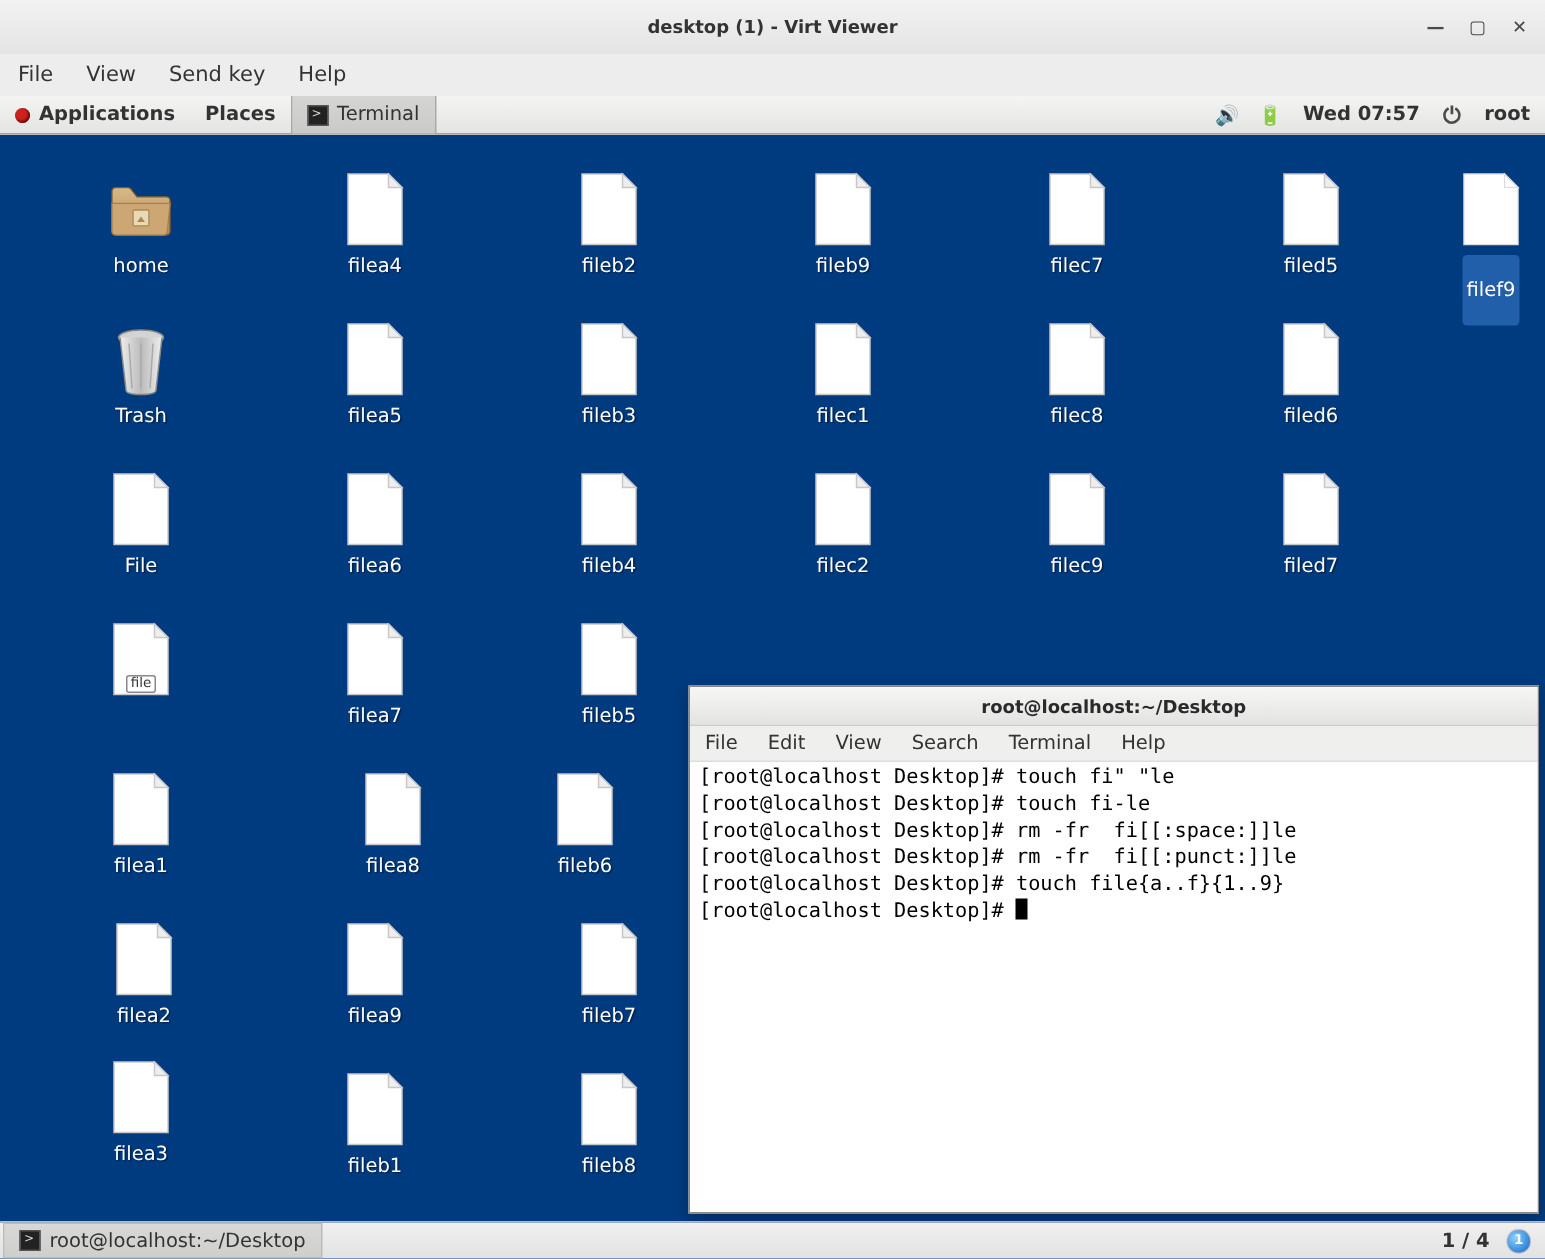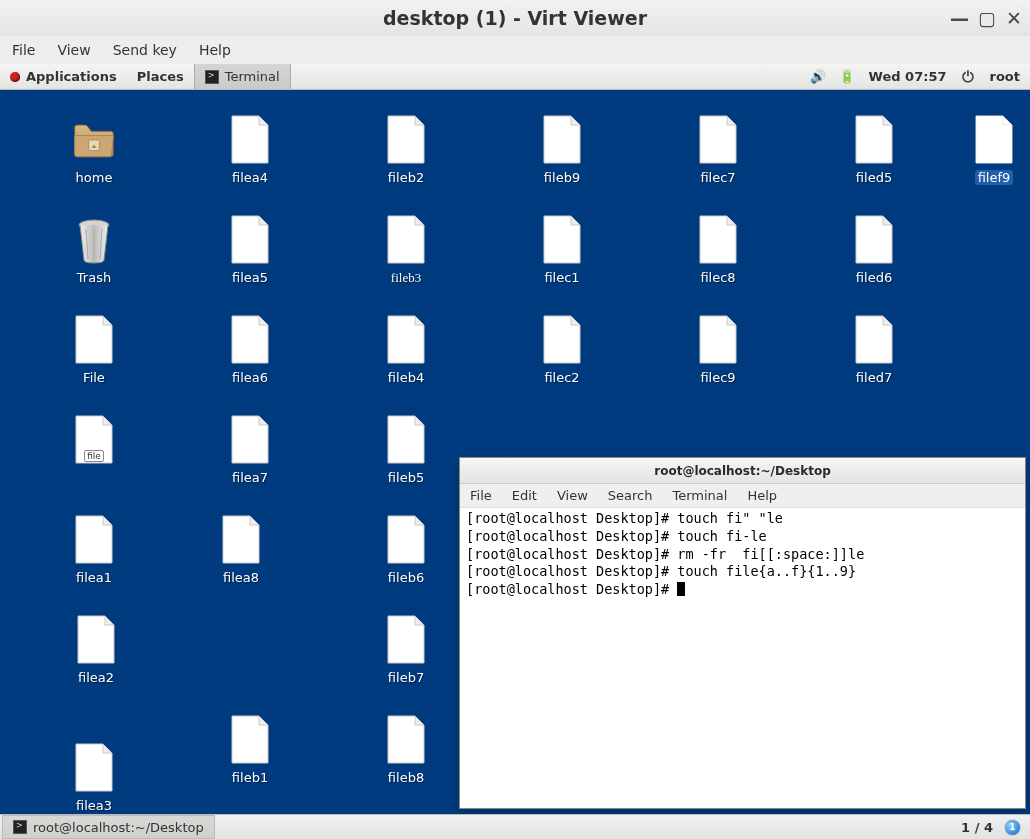--- a/index.html
+++ b/index.html
@@ -1,21 +1,21 @@
 <!DOCTYPE html>
 <html><head>
 <meta charset="utf-8">
 <style>
   * { box-sizing: border-box; margin: 0; padding: 0; }
   html, body { width: 1030px; height: 839px; overflow: hidden; font-family: "DejaVu Sans", "Cantarell", sans-serif; }
   body { background: #e8e8e8; }
 
   
   .outer-window { width: 1030px; height: 839px; background: #ededed; display: flex; flex-direction: column; }
-  .titlebar { height: 36px; background: linear-gradient(#f2f2f2,#e4e4e4); display: flex; align-items: center; position: relative; font-size: 19px; color: #333; }
+  .titlebar { height: 36px; background: linear-gradient(#f2f2f2,#e4e4e4); display: flex; align-items: center; position: relative; font-size: 12px; color: #333; }
   .titlebar .title { position: absolute; left: 50%; transform: translateX(-50%); font-weight: bold; }
   .titlebar .controls { position: absolute; right: 10px; display: flex; gap: 14px; }
   .titlebar .controls span { width: 14px; text-align: center; cursor: default; font-weight: bold; color: #4a4a4a; }
 
   .menubar { height: 28px; display: flex; align-items: center; gap: 22px; padding: 0 12px; font-size: 14px; color: #333; background: #ededed; }
   .menubar span { cursor: default; }
 
   
   .vm-area { flex: 1; position: relative; background: #003b80; }
 
@@ -170,21 +170,21 @@
           </div>
           <div class="dicon" style="left: 46px; top: 524px;">
             <div class="thumb">
               <svg width="42" height="50" viewBox="0 0 42 50" class="file-svg">
     <path d="M3 1 H30 L39 10 V48 H3 Z" fill="#ffffff" stroke="#c8c8c8"></path>
     <path d="M30 1 L39 10 H30 Z" fill="#eeeeee" stroke="#c8c8c8"></path>
   </svg>
             </div>
             <div class="label">filea2</div>
           </div>
-          <div class="dicon" style="left: 44px; top: 652px;">
+          <div class="dicon" style="left: 44px; top: 616px;">
             <div class="thumb">
               <svg width="42" height="50" viewBox="0 0 42 50" class="file-svg">
     <path d="M3 1 H30 L39 10 V48 H3 Z" fill="#ffffff" stroke="#c8c8c8"></path>
     <path d="M30 1 L39 10 H30 Z" fill="#eeeeee" stroke="#c8c8c8"></path>
   </svg>
             </div>
             <div class="label">filea3</div>
           </div>
           <div class="dicon" style="left: 200px; top: 24px;">
             <div class="thumb">
@@ -215,48 +215,57 @@
           </div>
           <div class="dicon" style="left: 200px; top: 324px;">
             <div class="thumb">
               <svg width="42" height="50" viewBox="0 0 42 50" class="file-svg">
     <path d="M3 1 H30 L39 10 V48 H3 Z" fill="#ffffff" stroke="#c8c8c8"></path>
     <path d="M30 1 L39 10 H30 Z" fill="#eeeeee" stroke="#c8c8c8"></path>
   </svg>
             </div>
             <div class="label">filea7</div>
           </div>
-          <div class="dicon" style="left: 191px; top: 424px;">
+          <div class="dicon" style="left: 212px; top: 424px;">
             <div class="thumb">
               <svg width="42" height="50" viewBox="0 0 42 50" class="file-svg">
     <path d="M3 1 H30 L39 10 V48 H3 Z" fill="#ffffff" stroke="#c8c8c8"></path>
     <path d="M30 1 L39 10 H30 Z" fill="#eeeeee" stroke="#c8c8c8"></path>
   </svg>
             </div>
             <div class="label">filea8</div>
           </div>
+          <div class="dicon" style="left: 200px; top: 524px;">
+            <div class="thumb">
+              <svg width="42" height="50" viewBox="0 0 42 50" class="file-svg">
+    <path d="M3 1 H30 L39 10 V48 H3 Z" fill="#ffffff" stroke="#c8c8c8"></path>
+    <path d="M30 1 L39 10 H30 Z" fill="#eeeeee" stroke="#c8c8c8"></path>
+  </svg>
+            </div>
+            <div class="label">filea9</div>
+          </div>
           <div class="dicon" style="left: 200px; top: 624px;">
             <div class="thumb">
               <svg width="42" height="50" viewBox="0 0 42 50" class="file-svg">
     <path d="M3 1 H30 L39 10 V48 H3 Z" fill="#ffffff" stroke="#c8c8c8"></path>
     <path d="M30 1 L39 10 H30 Z" fill="#eeeeee" stroke="#c8c8c8"></path>
   </svg>
             </div>
             <div class="label">fileb1</div>
           </div>
           <div class="dicon" style="left: 356px; top: 24px;">
             <div class="thumb">
               <svg width="42" height="50" viewBox="0 0 42 50" class="file-svg">
     <path d="M3 1 H30 L39 10 V48 H3 Z" fill="#ffffff" stroke="#c8c8c8"></path>
     <path d="M30 1 L39 10 H30 Z" fill="#eeeeee" stroke="#c8c8c8"></path>
   </svg>
             </div>
             <div class="label">fileb2</div>
           </div>
-          <div class="dicon" style="left: 356px; top: 124px; font-family: Liberation Serif, serif;">
+          <div class="dicon" style="left: 356px; top: 124px;">
             <div class="thumb">
               <svg width="42" height="50" viewBox="0 0 42 50" class="file-svg">
     <path d="M3 1 H30 L39 10 V48 H3 Z" fill="#ffffff" stroke="#c8c8c8"></path>
     <path d="M30 1 L39 10 H30 Z" fill="#eeeeee" stroke="#c8c8c8"></path>
   </svg>
             </div>
             <div class="label">fileb3</div>
           </div>
           <div class="dicon" style="left: 356px; top: 224px;">
             <div class="thumb">
@@ -269,21 +278,21 @@
           </div>
           <div class="dicon" style="left: 356px; top: 324px;">
             <div class="thumb">
               <svg width="42" height="50" viewBox="0 0 42 50" class="file-svg">
     <path d="M3 1 H30 L39 10 V48 H3 Z" fill="#ffffff" stroke="#c8c8c8"></path>
     <path d="M30 1 L39 10 H30 Z" fill="#eeeeee" stroke="#c8c8c8"></path>
   </svg>
             </div>
             <div class="label">fileb5</div>
           </div>
-          <div class="dicon" style="left: 356px; top: 424px;">
+          <div class="dicon" style="left: 340px; top: 424px;">
             <div class="thumb">
               <svg width="42" height="50" viewBox="0 0 42 50" class="file-svg">
     <path d="M3 1 H30 L39 10 V48 H3 Z" fill="#ffffff" stroke="#c8c8c8"></path>
     <path d="M30 1 L39 10 H30 Z" fill="#eeeeee" stroke="#c8c8c8"></path>
   </svg>
             </div>
             <div class="label">fileb6</div>
           </div>
           <div class="dicon" style="left: 356px; top: 524px;">
             <div class="thumb">
@@ -384,37 +393,37 @@
             </div>
             <div class="label">filed7</div>
           </div>
           <div class="dicon selected" style="left: 944px; top: 24px;">
             <div class="thumb">
               <svg width="42" height="50" viewBox="0 0 42 50" class="file-svg">
     <path d="M3 1 H30 L39 10 V48 H3 Z" fill="#ffffff" stroke="#c8c8c8"></path>
     <path d="M30 1 L39 10 H30 Z" fill="#eeeeee" stroke="#c8c8c8"></path>
   </svg>
             </div>
-            <div class="label" style="position: relative; background: rgb(33, 95, 171); border-radius: 3px; padding: 0px 3px;">filef9</div>
+            <div class="label" style="position: relative; background: rgb(33, 95, 171); border-radius: 3px; padding: 16px 3px;">filef9</div>
           </div>
         </div>
 
       <div class="terminal-window">
         <div class="term-title">
           <span>root@localhost:~/Desktop</span>
         </div>
         <div class="term-menu">
           <span>File</span>
           <span>Edit</span>
           <span>View</span>
           <span>Search</span>
           <span>Terminal</span>
           <span>Help</span>
         </div>
-        <div class="term-body" id="term-body"><div>[root@localhost Desktop]# touch fi" "le</div><div>[root@localhost Desktop]# touch fi-le</div><div>[root@localhost Desktop]# rm -fr  fi[[:space:]]le</div><div>[root@localhost Desktop]# touch file{a..f}{1..9}</div><div>[root@localhost Desktop]# <span class="cursor"></span></div></div>
+        <div class="term-body" id="term-body"><div>[root@localhost Desktop]# touch fi" "le</div><div>[root@localhost Desktop]# touch fi-le</div><div>[root@localhost Desktop]# rm -fr  fi[[:space:]]le</div><div>[root@localhost Desktop]# rm -fr  fi[[:punct:]]le</div><div>[root@localhost Desktop]# touch file{a..f}{1..9}</div><div>[root@localhost Desktop]# <span class="cursor"></span></div></div>
       </div>
 
       <div class="bottom-bar">
         <div class="task2">
           <span class="term-icon"></span>
           <span>root@localhost:~/Desktop</span>
         </div>
         <div class="right">
           <span class="ws-count">1 / 4</span>
           <span class="circle">1</span>

